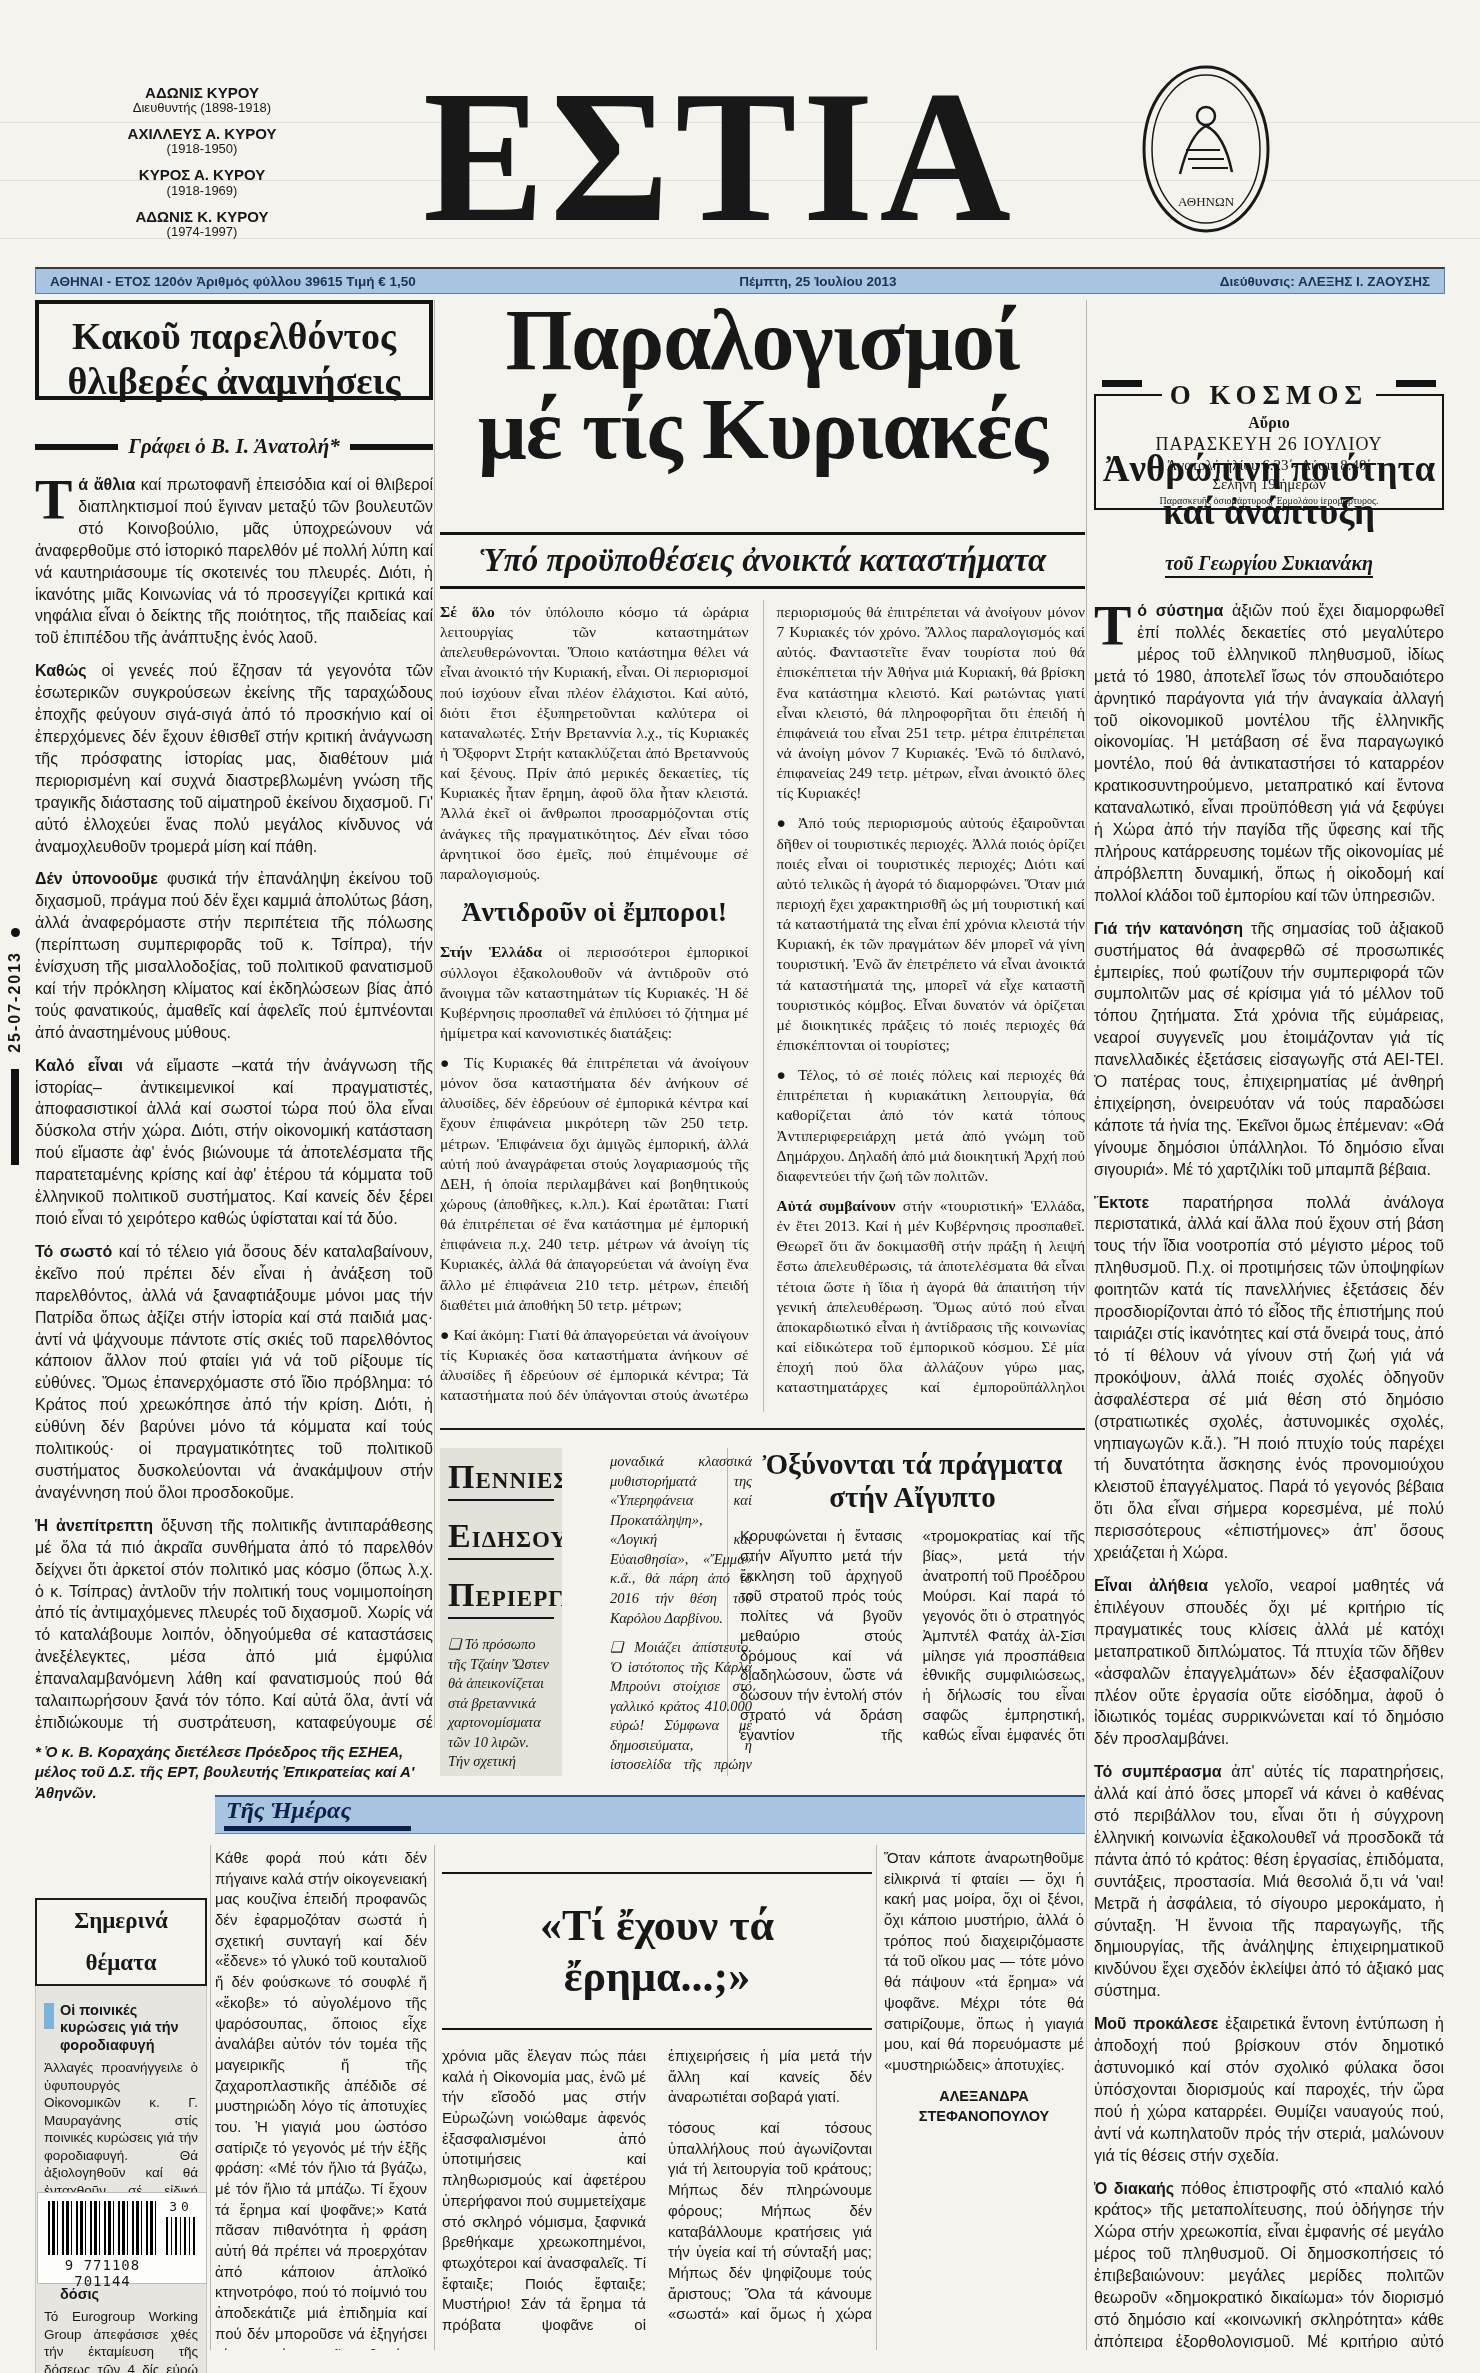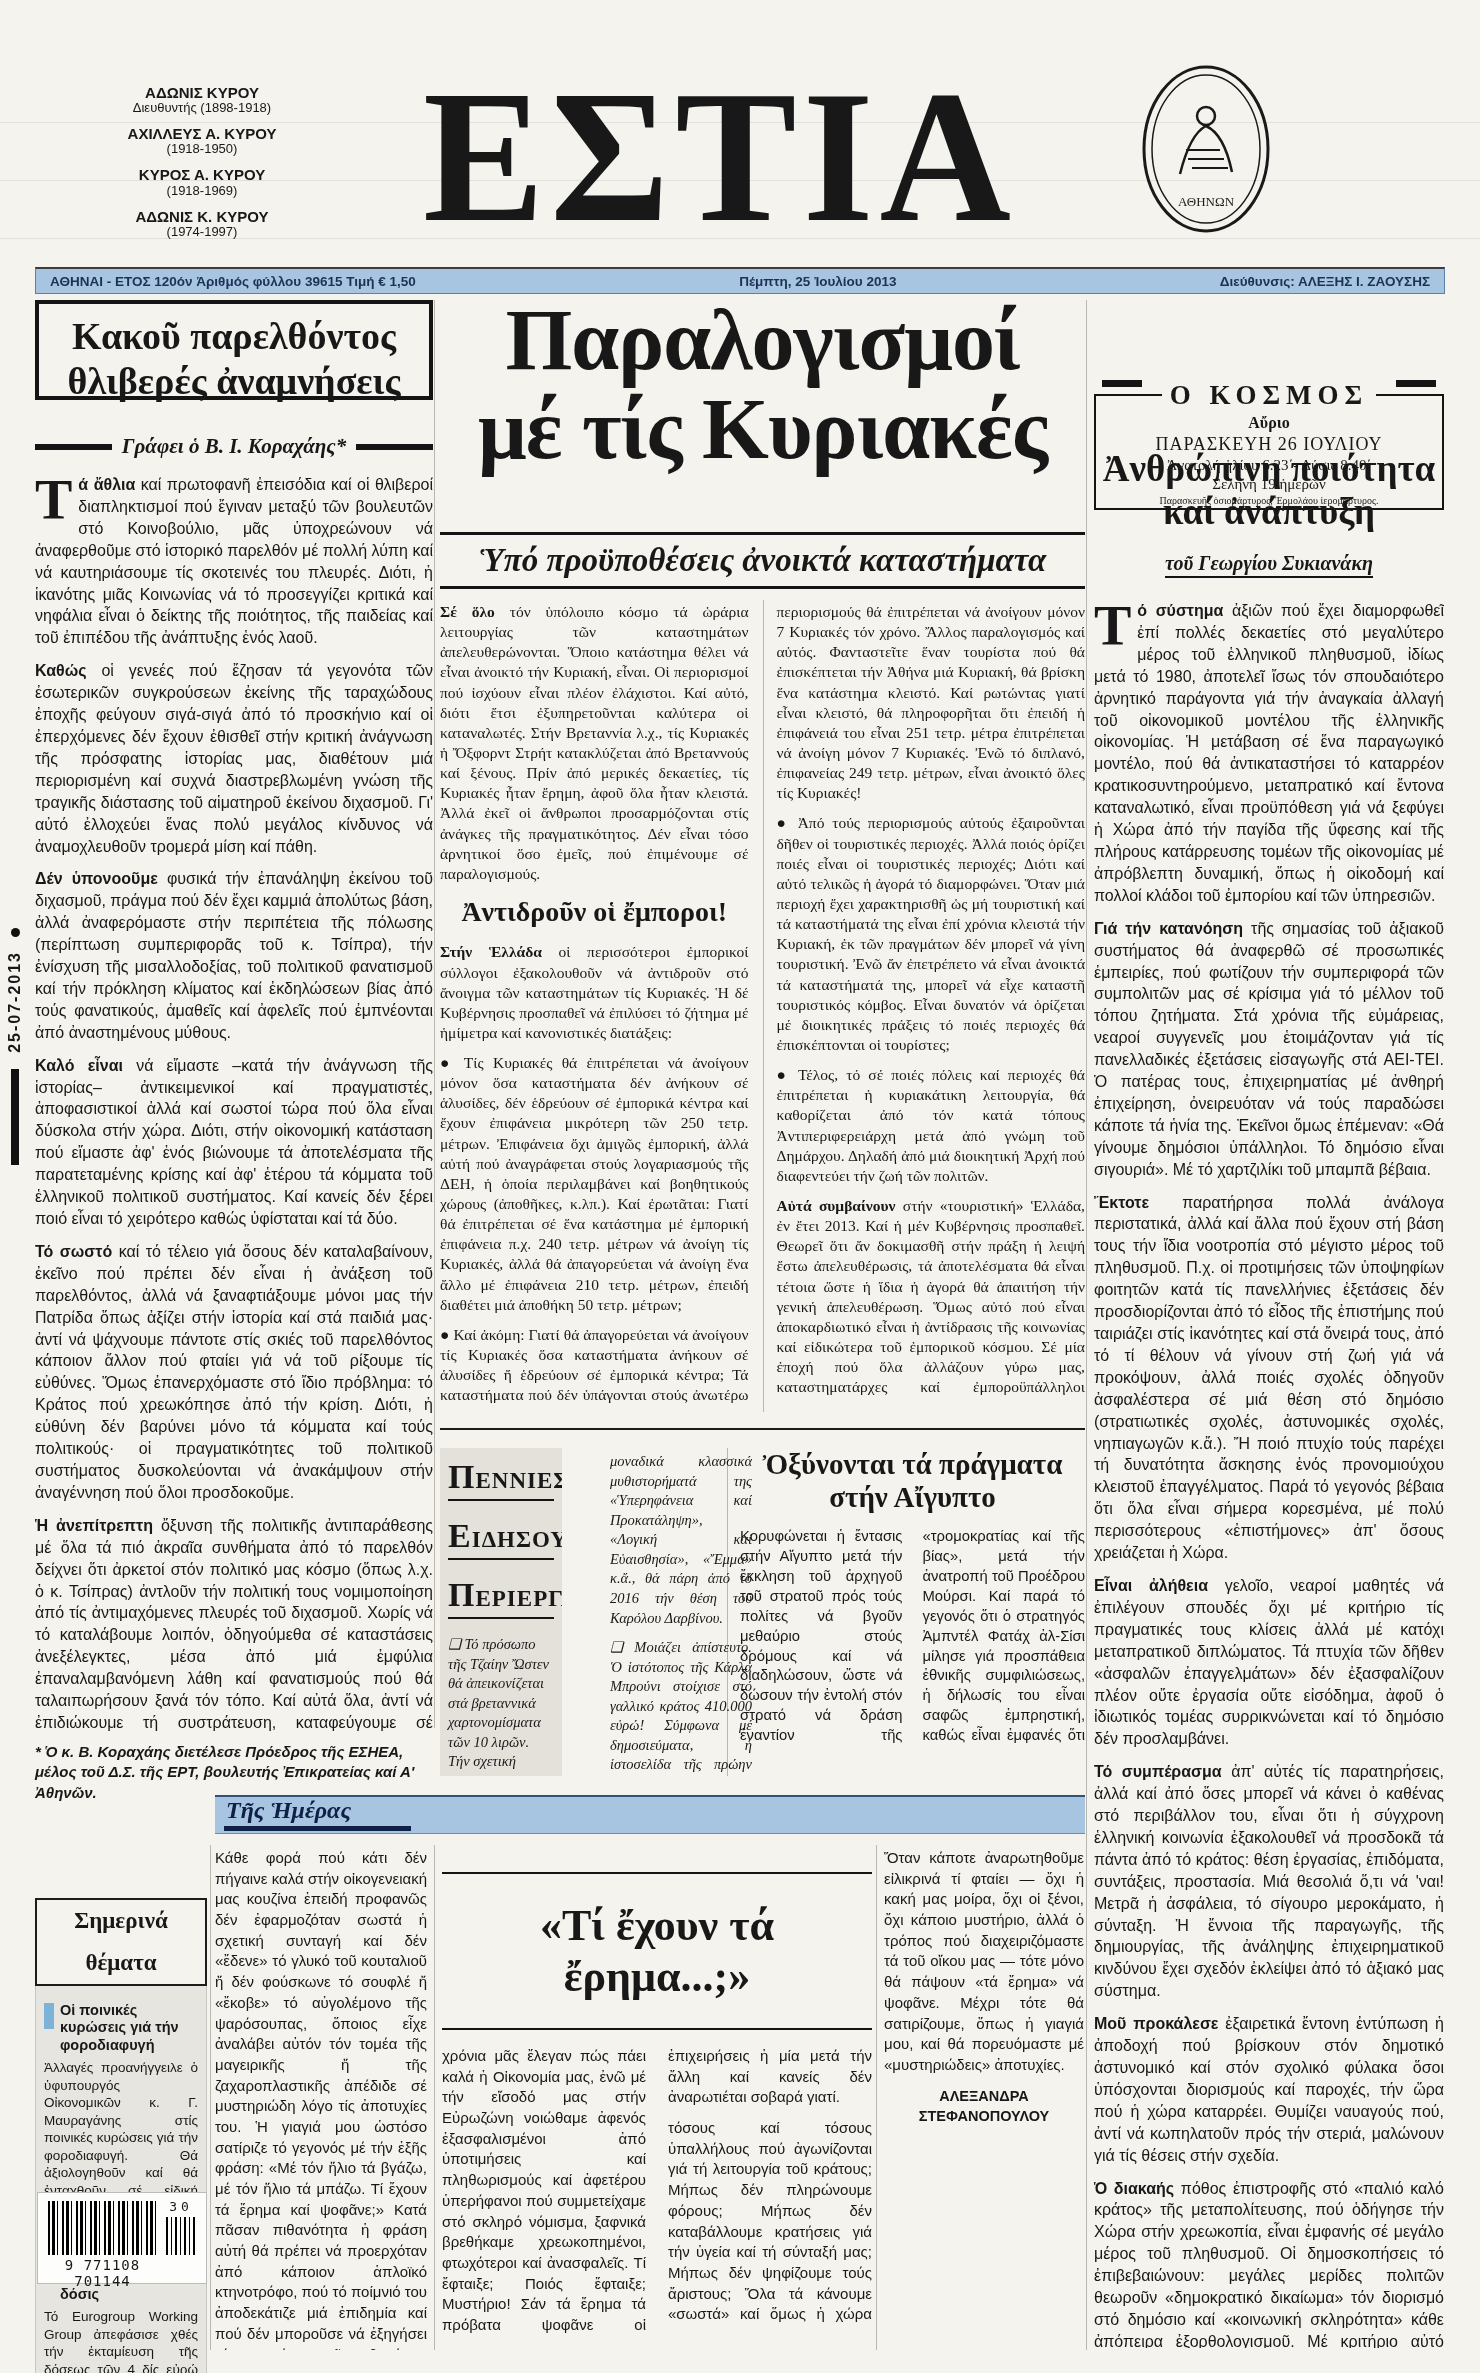--- a/index.html
+++ b/index.html
@@ -164,21 +164,21 @@
   <div class="vrule" style="left:210px;top:1845px;height:505px;"></div>
   <div class="vrule" style="left:434px;top:1845px;height:505px;"></div>
   <div class="vrule" style="left:876px;top:1845px;height:505px;"></div>
 
   <div class="abs lh-box" style="left:35px;top:300px;width:398px;height:100px;">
     <div>Κακοῦ παρελθόντος</div>
     <div>θλιβερές ἀναμνήσεις</div>
   </div>
   <div class="abs byline-row" style="left:35px;top:434px;width:398px;">
     <div class="bar"></div>
-    <div class="byl">Γράφει ὁ Β. Ι. Κοραχάης*</div>
+    <div class="byl">Γράφει ὁ Β. Ι. Ἀνατολή*</div>
     <div class="bar"></div>
   </div>
 
   <div class="abs body-sans just" style="left:35px;top:474px;width:398px;height:1258px;overflow:hidden;">
     <p><span class="dropcap">Τ</span><b>ά ἄθλια</b> <span>καί πρωτοφανῆ ἐπεισόδια καί οἱ θλιβεροί διαπληκτισμοί πού ἔγιναν μεταξύ τῶν βουλευτῶν στό Κοινοβούλιο, μᾶς ὑποχρεώνουν νά ἀναφερθοῦμε στό ἱστορικό παρελθόν μέ πολλή λύπη καί νά καυτηριάσουμε τίς σκοτεινές του πλευρές. Διότι, ἡ ἱκανότης μιᾶς Κοινωνίας νά τό προσεγγίζει κριτικά καί νηφάλια εἶναι ὁ δείκτης τῆς ποιότητος, τῆς παιδείας καί τοῦ ἐπιπέδου τῆς ἀνάπτυξης ἑνός λαοῦ.</span></p>
     <p><b>Καθώς</b> <span>οἱ γενεές πού ἔζησαν τά γεγονότα τῶν ἐσωτερικῶν συγκρούσεων ἐκείνης τῆς ταραχώδους ἐποχῆς φεύγουν σιγά-σιγά ἀπό τό προσκήνιο καί οἱ ἐπερχόμενες δέν ἔχουν ἐθισθεῖ στήν κριτική ἀνάγνωση τῆς πρόσφατης ἱστορίας μας, διαθέτουν μιά περιορισμένη καί συχνά διαστρεβλωμένη γνώση τῆς τραγικῆς διάστασης τοῦ αἱματηροῦ ἐκείνου διχασμοῦ. Γι' αὐτό ἐλλοχεύει ἕνας πολύ μεγάλος κίνδυνος νά ἀναμοχλευθοῦν τρομερά μίση καί πάθη.</span></p>
     <p><b>Δέν ὑπονοοῦμε</b> <span>φυσικά τήν ἐπανάληψη ἐκείνου τοῦ διχασμοῦ, πράγμα πού δέν ἔχει καμμιά ἀπολύτως βάση, ἀλλά ἀναφερόμαστε στήν περιπέτεια τῆς πόλωσης (περίπτωση συμπεριφορᾶς τοῦ κ. Τσίπρα), τήν ἐνίσχυση τῆς μισαλλοδοξίας, τοῦ πολιτικοῦ φανατισμοῦ καί τήν πρόκληση κλίματος καί ἐκδηλώσεων βίας ἀπό τούς φανατικούς, ἀμαθεῖς καί ἀφελεῖς πού ἐμπνέονται ἀπό ἀναστημένους μύθους.</span></p>
     <p><b>Καλό εἶναι</b> <span>νά εἴμαστε –κατά τήν ἀνάγνωση τῆς ἱστορίας– ἀντικειμενικοί καί πραγματιστές, ἀποφασιστικοί ἀλλά καί σωστοί τώρα πού ὅλα εἶναι δύσκολα στήν χώρα. Διότι, στήν οἰκονομική κατάσταση πού εἴμαστε ἀφ' ἑνός βιώνουμε τά ἀποτελέσματα τῆς παρατεταμένης κρίσης καί ἀφ' ἑτέρου τά κόμματα τοῦ ἑλληνικοῦ πολιτικοῦ συστήματος. Καί κανείς δέν ξέρει ποιό εἶναι τό χειρότερο καθώς ὑφίσταται καί τά δύο.</span></p>
     <p><b>Τό σωστό</b> <span>καί τό τέλειο γιά ὅσους δέν καταλαβαίνουν, ἐκεῖνο πού πρέπει δέν εἶναι ἡ ἀνάξεση τοῦ παρελθόντος, ἀλλά νά ξαναφτιάξουμε μόνοι μας τήν Πατρίδα ὅπως ἀξίζει στήν ἱστορία καί στά παιδιά μας· ἀντί νά ψάχνουμε πάντοτε στίς σκιές τοῦ παρελθόντος κάποιον ἄλλον πού φταίει γιά νά τοῦ ρίξουμε τίς εὐθύνες. Ὅμως ἐπανερχόμαστε στό ἴδιο πρόβλημα: τό Κράτος πού χρεωκόπησε ἀπό τήν κρίση. Διότι, ἡ εὐθύνη δέν βαρύνει μόνο τά κόμματα καί τούς πολιτικούς· οἱ πραγματικότητες τοῦ πολιτικοῦ συστήματος δυσκολεύονται νά ἀνακάμψουν στήν ἀναγέννηση πού ὅλοι προσδοκοῦμε.</span></p>
     <p><b>Ἡ ἀνεπίτρεπτη</b> <span>ὄξυνση τῆς πολιτικῆς ἀντιπαράθεσης μέ ὅλα τά πιό ἀκραῖα συνθήματα ἀπό τό παρελθόν δείχνει ὅτι ἀρκετοί στόν πολιτικό μας κόσμο (ὅπως λ.χ. ὁ κ. Τσίπρας) ἀντλοῦν τήν πολιτική τους νομιμοποίηση ἀπό τίς ἀντιμαχόμενες πλευρές τοῦ διχασμοῦ. Χωρίς νά τό καταλάβουμε λοιπόν, ὁδηγούμεθα σέ καταστάσεις ἀνεξέλεγκτες, μέσα ἀπό μιά ἐμφύλια ἐπαναλαμβανόμενη λάθη καί φανατισμούς πού θά ταλαιπωρήσουν ξανά τόν τόπο. Καί αὐτά ὅλα, ἀντί νά ἐπιδιώκουμε τή συστράτευση, καταφεύγουμε σέ ἀναζωπύρωση τῶν παθῶν μέ ὕβρεις, χειροδικίες καί ἄλλα ἀπρεπῆ συμβάντα· γεγονός πού ἐπαναφέρει στή μνήμη μας τίς πιό μελανές σελίδες τῆς ἱστορίας μας.</span></p>

